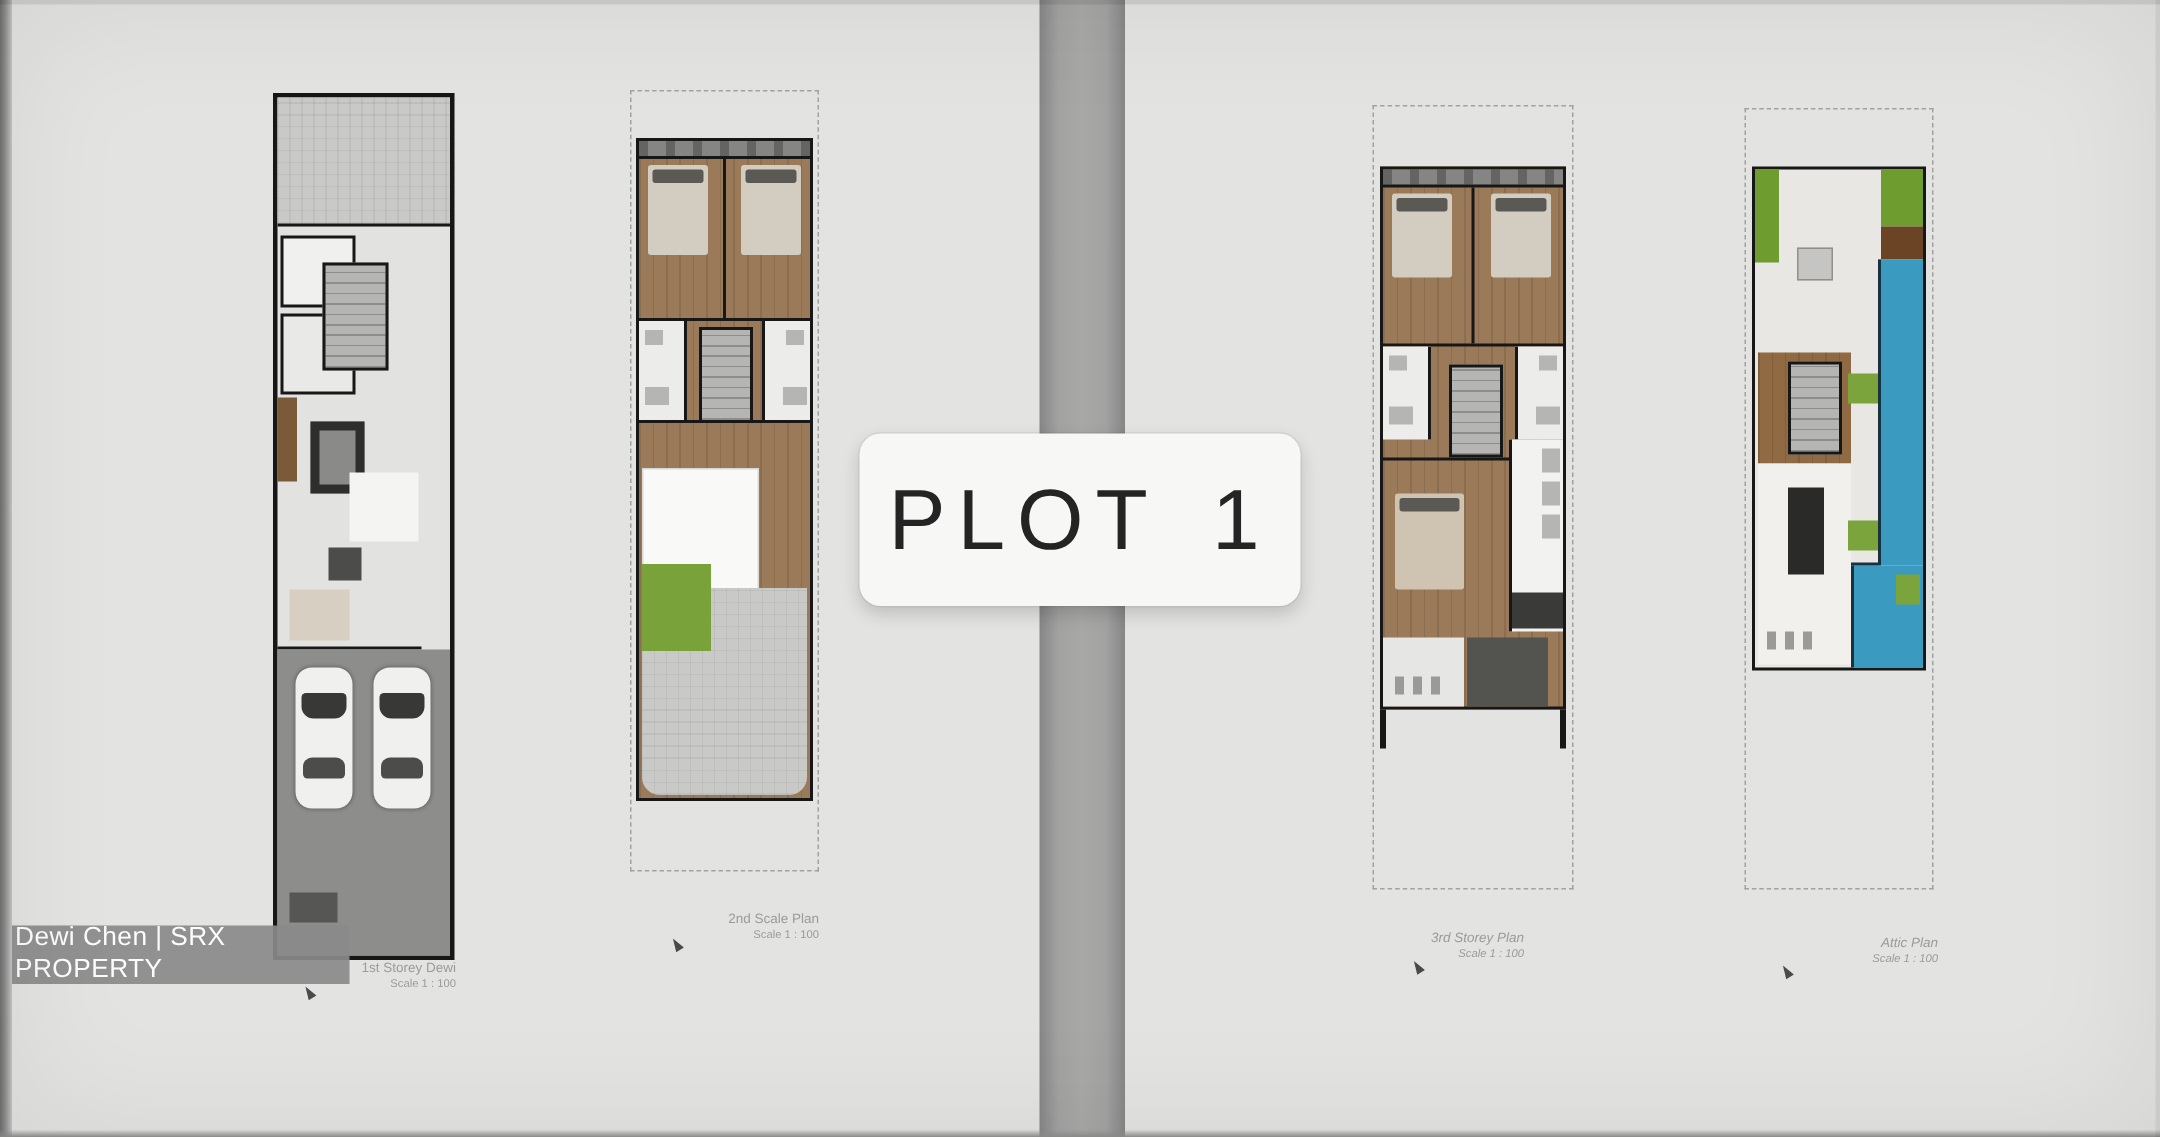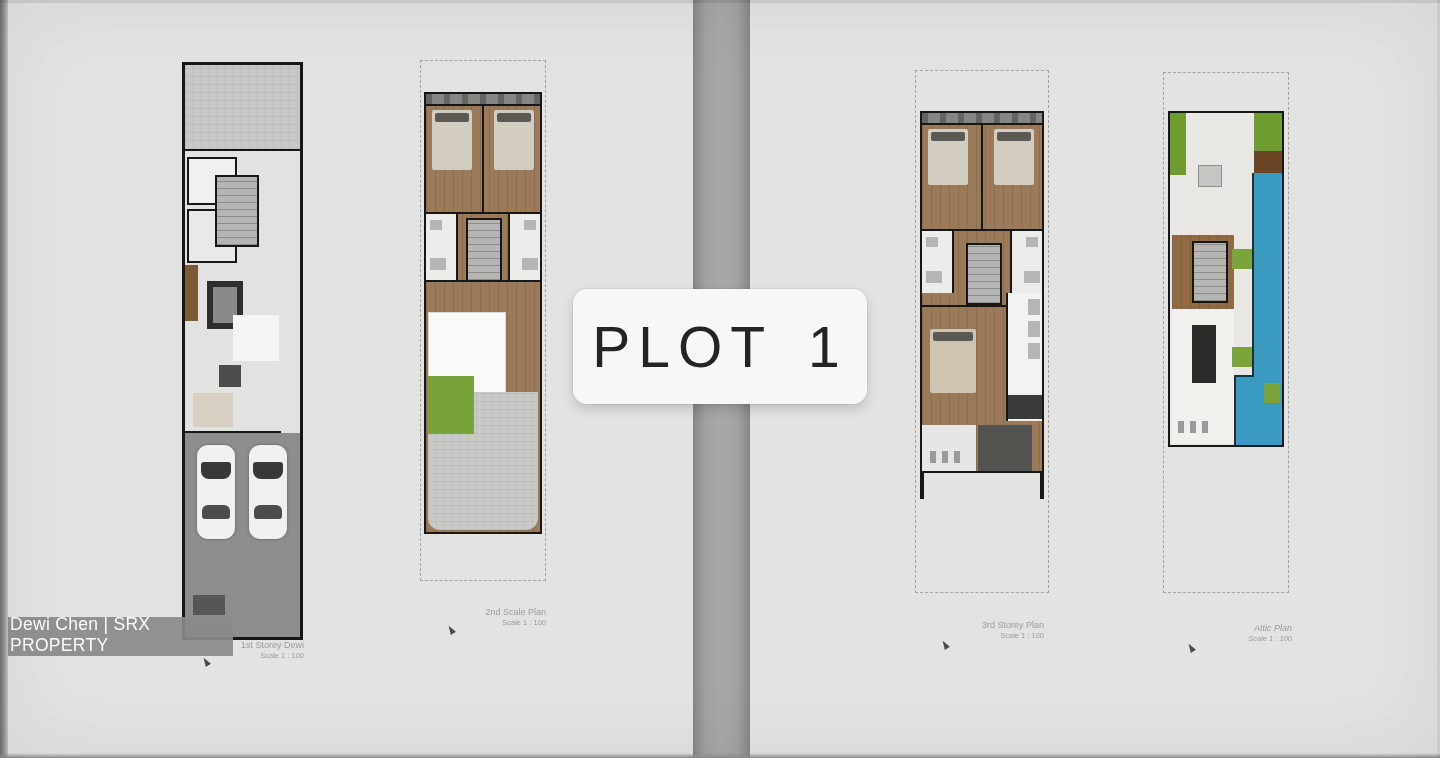--- a/index.html
+++ b/index.html
@@ -153,21 +153,21 @@
       <div class="abs" style="left:56px; top:312px; width:54px; height:46px; background:#53534f;"></div>
       <div class="abs" style="left:0; top:312px; width:54px; height:46px; background:#e6e6e4;">
         <div class="abs tick" style="left:8px;  top:26px; width:6px; height:12px;"></div>
         <div class="abs tick" style="left:20px; top:26px; width:6px; height:12px;"></div>
         <div class="abs tick" style="left:32px; top:26px; width:6px; height:12px;"></div>
       </div>
     </div>
     <div class="abs wall" style="left:4px; top:402px; width:4px; height:26px;"></div>
     <div class="abs wall" style="left:124px; top:402px; width:4px; height:26px;"></div>
   </div>
-  <div class="abs plan-caption" style="left:964px; top:620px; width:80px;">
+  <div class="abs plan-caption" style="left:936px; top:620px; width:80px;font-style:italic;">
     <div class="t">3rd Storey Plan</div>
     <div class="s">Scale 1 : 100</div>
   </div>
   <div class="abs north" style="left:942px; top:640px;"></div>
 
   <div class="abs dashed-box" style="left:1163px; top:72px; width:126px; height:521px;">
     <div class="abs plan-solid" style="left:4px; top:38px; width:116px; height:336px; background:#e9e7e3;">
       <div class="abs grass" style="left:0; top:0; width:16px; height:62px; background:#6f9c2e;"></div>
       <div class="abs grass" style="left:84px; top:0; width:28px; height:38px; background:#6f9c2e;"></div>
       <div class="abs" style="left:84px; top:38px; width:28px; height:22px; background:#6b4426;"></div>

